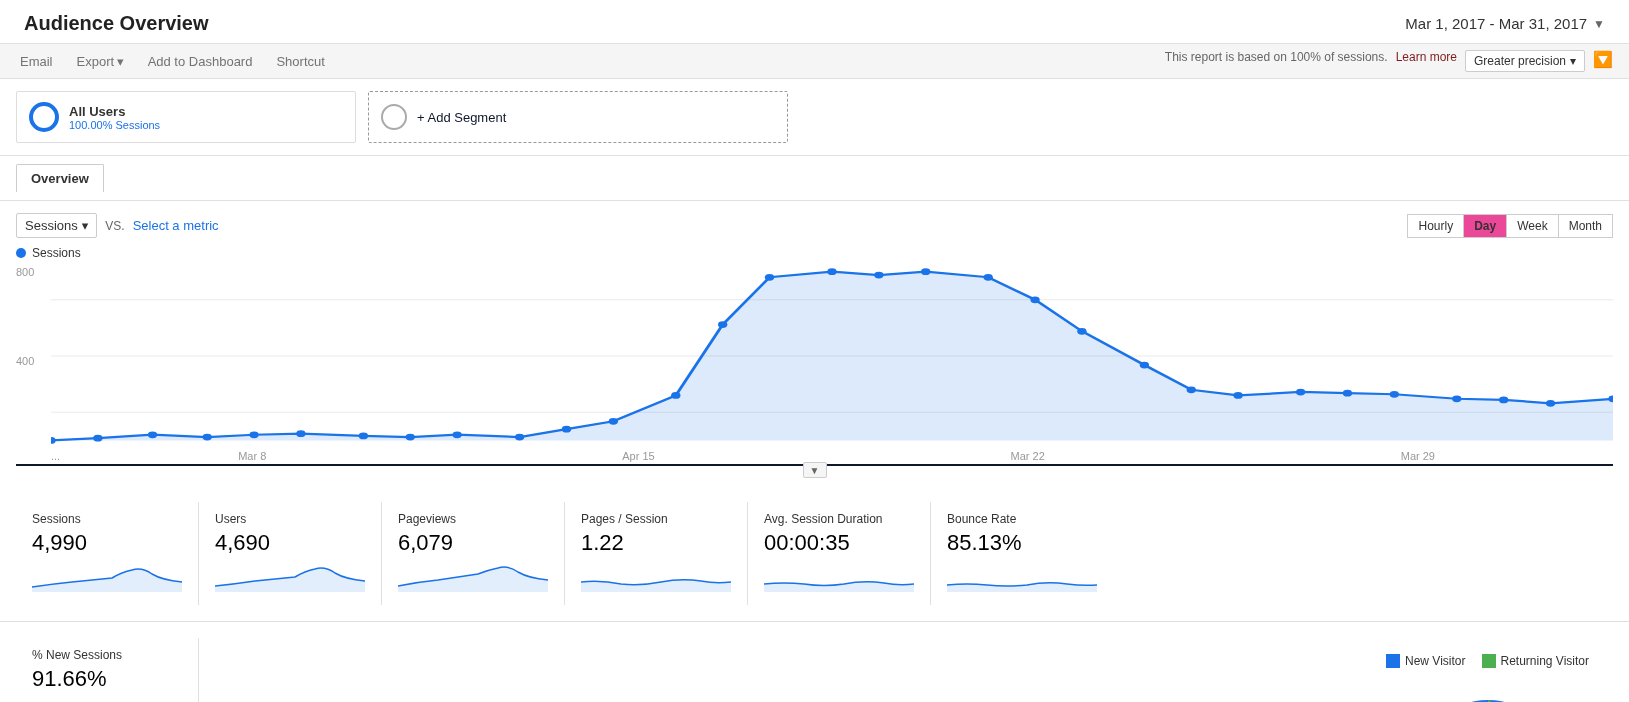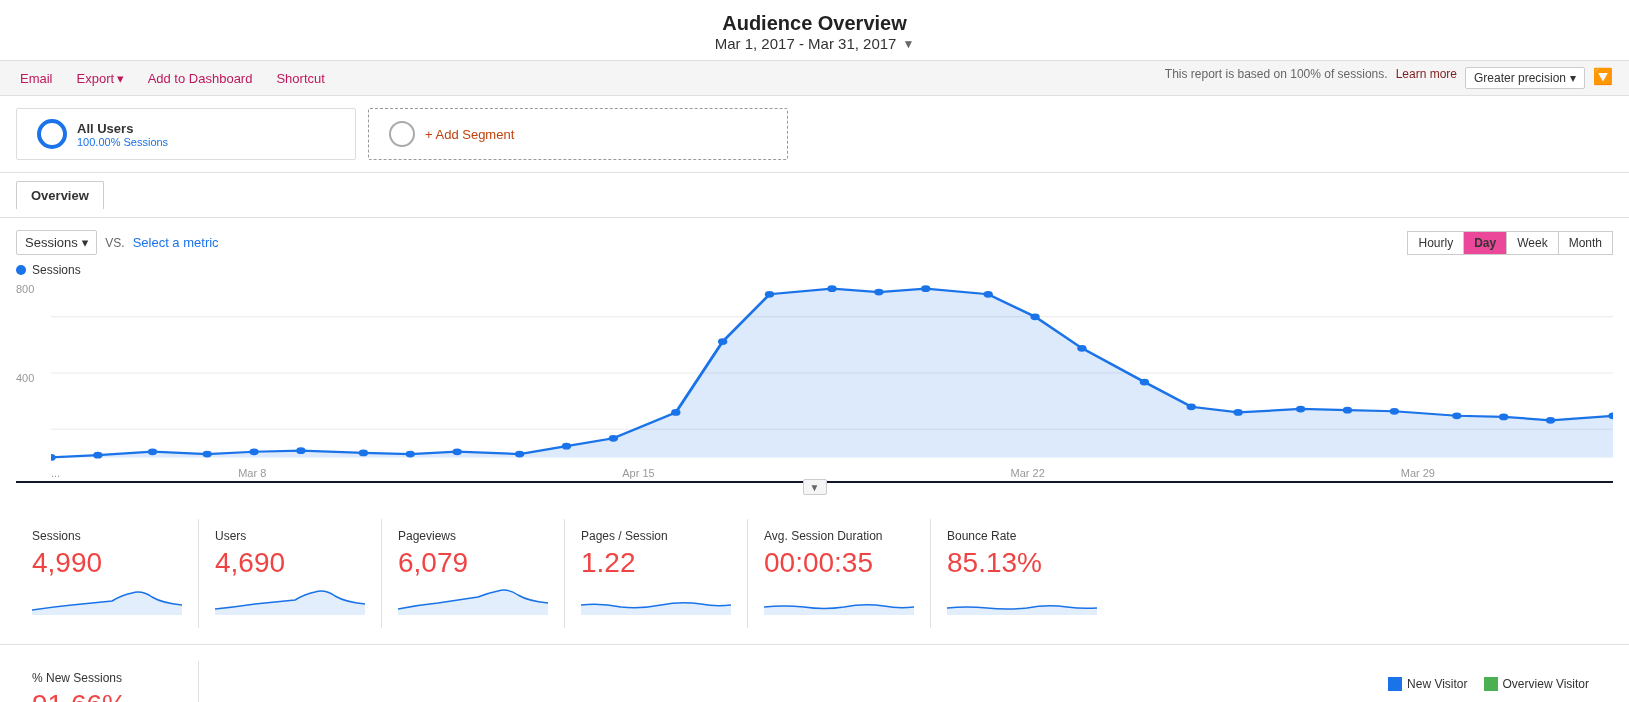--- a/index.html
+++ b/index.html
@@ -1,41 +1,41 @@
 <!DOCTYPE html>
 <html><head>
   <meta charset="utf-8">
   <style>
     * { box-sizing: border-box; margin: 0; padding: 0; }
     body { font-family: Arial, sans-serif; font-size: 13px; background: #fff; color: #333; }
 
-    .header { display: flex; justify-content: space-between; align-items: center; padding: 12px 32px 8px; border-bottom: 1px solid #e0e0e0; flex-direction: column; }
+    .header { display: flex; justify-content: space-between; align-items: center; padding: 12px 24px 8px; border-bottom: 1px solid #e0e0e0; }
     .header-title { font-size: 20px; font-weight: bold; color: #222; }
     .date-range { font-size: 15px; color: #333; display: flex; align-items: center; gap: 6px; cursor: pointer; }
     .date-range-arrow { font-size: 12px; color: #666; }
 
     .toolbar { display: flex; justify-content: space-between; align-items: center; padding: 6px 16px; background: #f5f5f5; border-bottom: 1px solid #e0e0e0; }
     .toolbar-left { display: flex; gap: 16px; align-items: center; }
-    .toolbar-btn { font-size: 13px; color: #be185d; cursor: pointer; background: none; border: none; padding: 2px 4px; }
+    .toolbar-btn { font-size: 13px; color: #737373; cursor: pointer; background: none; border: none; padding: 2px 4px; }
     .export-btn { display: flex; align-items: center; gap: 3px; }
     .toolbar-right { display: flex; align-items: flex-start; gap: 8px; font-size: 12px; color: #666; }
     .precision-btn { border: 1px solid #ccc; background: #fff; padding: 3px 8px; font-size: 12px; cursor: pointer; border-radius: 2px; color: #333; display: flex; align-items: center; gap: 4px; }
     .learn-more { color: #7f1d1d; cursor: pointer; text-decoration: none; }
     .funnel-icon { font-size: 16px; color: #666; }
 
     .segments { display: flex; gap: 0; padding: 12px 16px; border-bottom: 1px solid #e0e0e0; }
-    .segment-card { display: flex; align-items: center; gap: 10px; border: 1px solid #ddd; padding: 10px 20px; min-width: 340px; margin-right: 12px; border-radius: 2px; }
+    .segment-card { display: flex; align-items: center; gap: 10px; border: 1px solid #ddd; padding: 10px 12px; min-width: 340px; margin-right: 12px; border-radius: 2px; }
     .segment-icon { width: 30px; height: 30px; border-radius: 50%; border: 4px solid #1a73e8; background: transparent; flex-shrink: 0; position: relative; }
     .segment-icon::after { content: ''; position: absolute; top: 2px; left: 2px; width: 10px; height: 10px; background: #fff; border-radius: 50%; }
     .segment-add { border: 1px dashed #999; min-width: 420px; }
     .segment-add-icon { width: 26px; height: 26px; border-radius: 50%; border: 2px solid #aaa; flex-shrink: 0; }
     .segment-info { display: flex; flex-direction: column; }
     .segment-name { font-size: 13px; font-weight: bold; color: #333; }
     .segment-pct { font-size: 11px; color: #1a73e8; }
-    .segment-add-label { color: #c2410c; font-size: 13px; }
+    .segment-add-label { color: #0f172a; font-size: 13px; }
 
     .overview-tab { padding: 8px 16px; border-bottom: 1px solid #e0e0e0; }
     .tab { display: inline-block; padding: 6px 14px; font-size: 13px; border: 1px solid #ccc; border-bottom: none; background: #fff; font-weight: bold; color: #333; cursor: pointer; border-radius: 2px 2px 0 0; }
 
     .chart-section { padding: 12px 16px 0; }
     .chart-controls { display: flex; justify-content: space-between; align-items: center; margin-bottom: 8px; }
     .metric-selector { display: flex; align-items: center; gap: 8px; }
     .metric-dropdown { border: 1px solid #ccc; padding: 4px 8px; font-size: 13px; cursor: pointer; background: #fff; border-radius: 2px; display: flex; align-items: center; gap: 4px; }
     .vs-label { color: #666; font-size: 12px; }
     .select-metric { color: #1a73e8; font-size: 13px; cursor: pointer; }
@@ -50,21 +50,21 @@
     .chart-area { position: relative; height: 200px; border-bottom: 2px solid #0f172a; }
     .chart-y-labels { position: absolute; left: 0; top: 0; bottom: 20px; display: flex; flex-direction: column; justify-content: space-between; font-size: 11px; color: #999; width: 35px; }
     .chart-canvas { position: absolute; left: 35px; right: 0; top: 0; bottom: 20px; }
     .chart-x-labels { position: absolute; left: 35px; right: 0; bottom: 0; display: flex; justify-content: space-between; font-size: 11px; color: #999; padding: 2px 0; }
     .chart-expand-btn { width: 24px; height: 16px; background: #f5f5f5; border: 1px solid #ccc; display: flex; align-items: center; justify-content: center; cursor: pointer; font-size: 10px; color: #666; border-radius: 2px; }
 
     .metrics-grid { display: flex; flex-wrap: wrap; padding: 16px; gap: 0; border-bottom: 1px solid #e0e0e0; }
     .metric-card { min-width: 180px; padding: 10px 16px; border-right: 1px solid #e0e0e0; }
     .metric-card:last-child { border-right: none; }
     .metric-label { font-size: 12px; color: #333; margin-bottom: 4px; }
-    .metric-value { font-size: 28px; color: #ef4444; font-weight: 300; margin-bottom: 6px; }
+    .metric-value { font-size: 22px; color: #000000; font-weight: 300; margin-bottom: 6px; }
     .mini-chart { height: 30px; }
 
     .bottom-section { display: flex; padding: 16px; gap: 0; }
     .new-sessions-card { min-width: 180px; padding: 10px 16px; border-right: 1px solid #e0e0e0; }
 
     .pie-section { margin-left: auto; padding: 16px 24px; display: flex; flex-direction: column; align-items: center; }
     .pie-legend { display: flex; gap: 16px; margin-bottom: 12px; font-size: 12px; }
     .pie-legend-item { display: flex; align-items: center; gap: 5px; }
     .pie-legend-color { width: 14px; height: 14px; }
     .pie-container { position: relative; width: 180px; height: 180px; }
@@ -270,21 +270,21 @@
     </div>
 
     <div class="pie-section" style="margin-left:auto;">
       <div class="pie-legend">
         <div class="pie-legend-item">
           <div class="pie-legend-color" style="background:#1a73e8;"></div>
           <span>New Visitor</span>
         </div>
         <div class="pie-legend-item">
           <div class="pie-legend-color" style="background:#4caf50;"></div>
-          <span>Overview Visitor</span>
+          <span>Returning Visitor</span>
         </div>
       </div>
       <div class="pie-container">
         <svg width="180" height="180" viewBox="0 0 180 180">
 
           <circle cx="90" cy="90" r="70" fill="#1a73e8"></circle>
 
           <path d="M90,90 L90,20 A70,70 0 0,1 124.9,55.1 Z" fill="#4caf50"></path>
         </svg>
         

